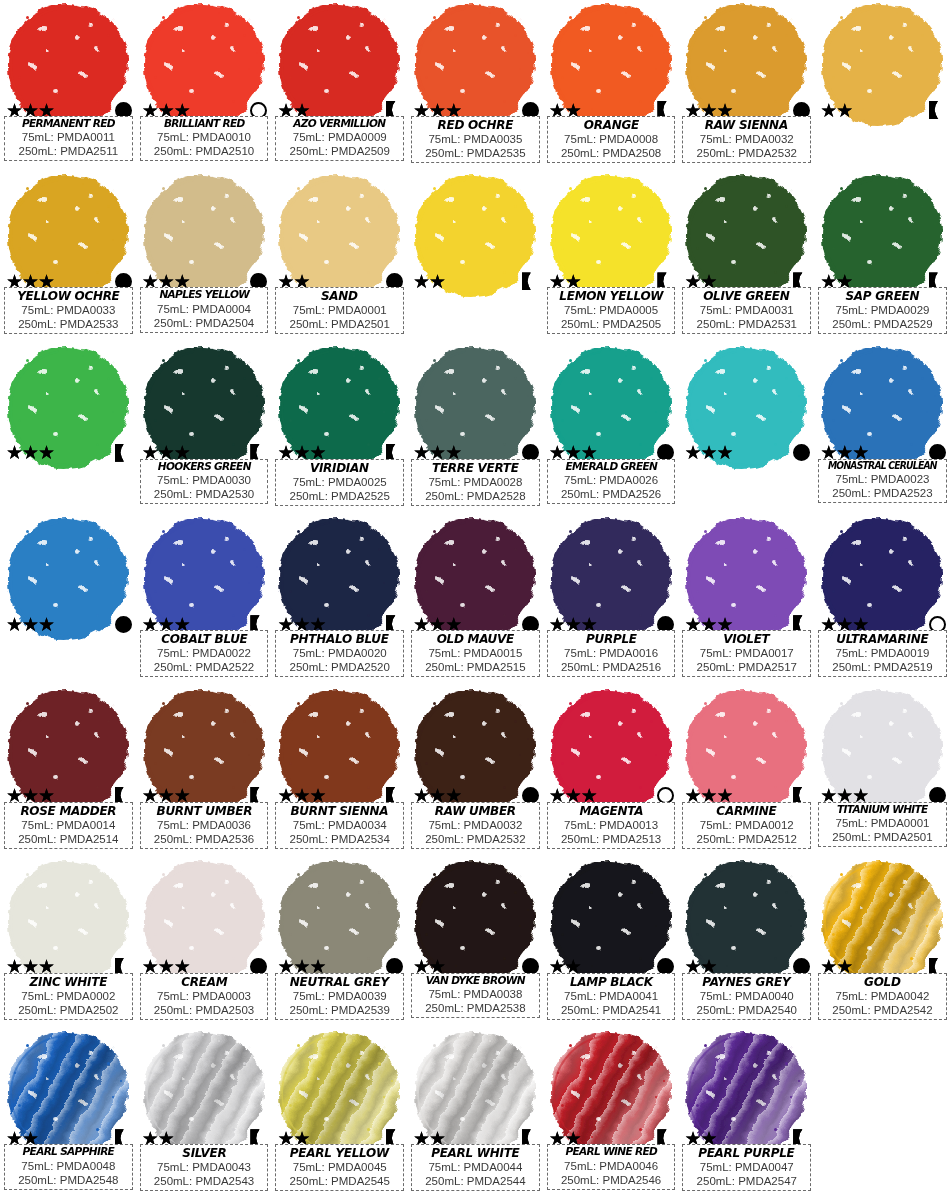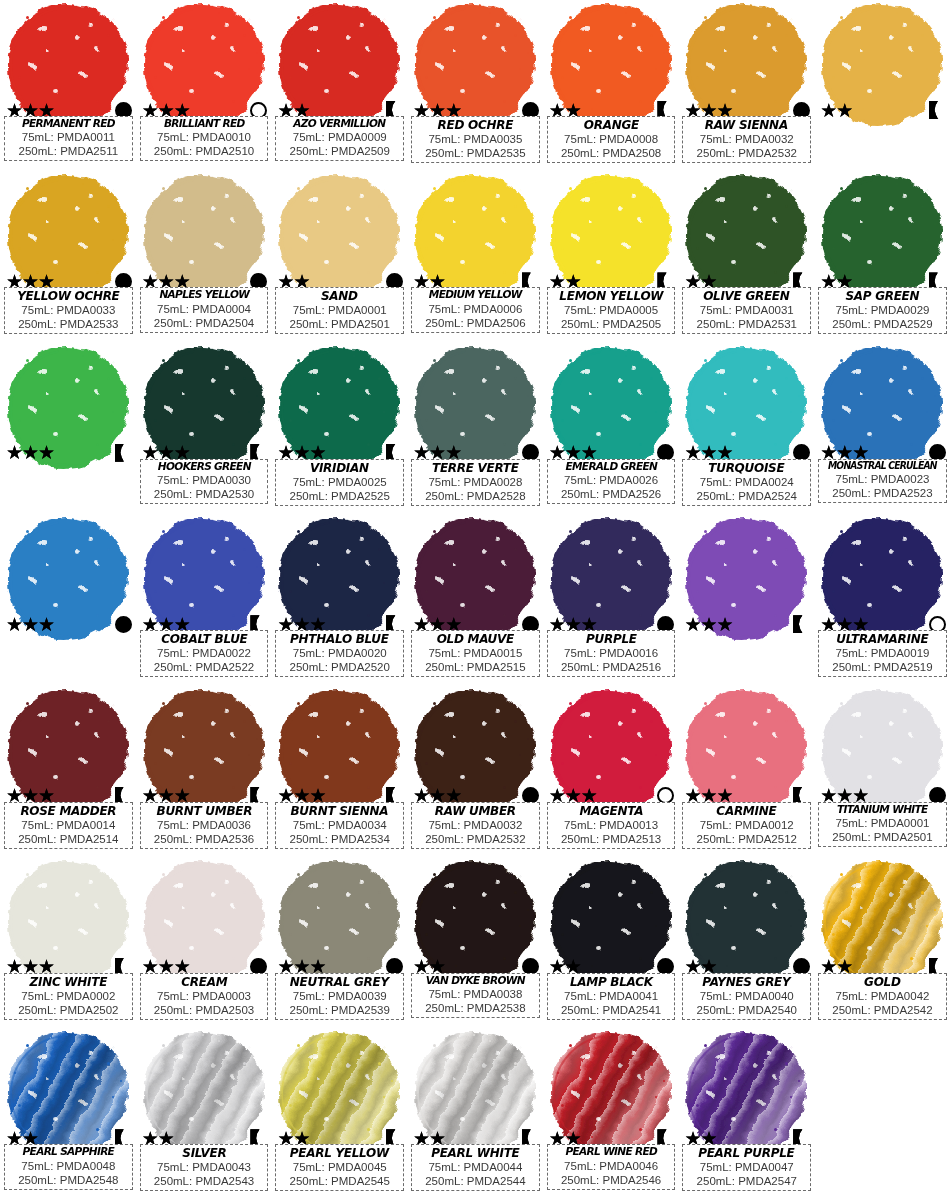--- a/index.html
+++ b/index.html
@@ -580,25 +580,20 @@
           <div class="blob-speck" style="left: 58px; top: 2px; width: 2px; height: 2px;"></div>
           <div class="blob-speck" style="left: 112px; top: 48px; width: 2px; height: 2px;"></div>
         </div>
         <div class="meta-row">
           <div class="stars" title="2 stars">
             <span class="star">★</span>
             <span class="star">★</span>
           </div>
           <div class="opacity-dot semi" title="semi-opaque"></div>
         </div>
-        <div class="label-box">
-          <div class="color-name tight">MEDIUM YELLOW</div>
-          <div class="sku">75mL: PMDA0006</div>
-          <div class="sku">250mL: PMDA2506</div>
-        </div>
       </div>
       <div class="swatch-cell">
         <div class="blob-wrap" style="color: rgb(245, 226, 43);">
           <div class="blob" style="background: rgb(245, 226, 43);">
             <div class="blob-hole" style="left: 30px; top: 22px; width: 7px; height: 5px;"></div>
             <div class="blob-hole" style="left: 64px; top: 34px; width: 5px; height: 4px;"></div>
             <div class="blob-hole" style="left: 22px; top: 58px; width: 6px; height: 6px;"></div>
             <div class="blob-hole" style="left: 70px; top: 70px; width: 8px; height: 5px;"></div>
             <div class="blob-hole" style="left: 46px; top: 86px; width: 5px; height: 4px;"></div>
             <div class="blob-hole" style="left: 88px; top: 44px; width: 4px; height: 4px;"></div>
@@ -914,25 +909,20 @@
           <div class="blob-speck" style="left: 112px; top: 48px; width: 2px; height: 2px;"></div>
         </div>
         <div class="meta-row">
           <div class="stars" title="3 stars">
             <span class="star">★</span>
             <span class="star">★</span>
             <span class="star">★</span>
           </div>
           <div class="opacity-dot opaque" title="opaque"></div>
         </div>
-        <div class="label-box">
-          <div class="color-name ">TURQUOISE</div>
-          <div class="sku">75mL: PMDA0024</div>
-          <div class="sku">250mL: PMDA2524</div>
-        </div>
       </div>
       <div class="swatch-cell">
         <div class="blob-wrap" style="color: rgb(42, 114, 184);">
           <div class="blob" style="background: rgb(42, 114, 184);">
             <div class="blob-hole" style="left: 30px; top: 22px; width: 7px; height: 5px;"></div>
             <div class="blob-hole" style="left: 64px; top: 34px; width: 5px; height: 4px;"></div>
             <div class="blob-hole" style="left: 22px; top: 58px; width: 6px; height: 6px;"></div>
             <div class="blob-hole" style="left: 70px; top: 70px; width: 8px; height: 5px;"></div>
             <div class="blob-hole" style="left: 46px; top: 86px; width: 5px; height: 4px;"></div>
             <div class="blob-hole" style="left: 88px; top: 44px; width: 4px; height: 4px;"></div>
@@ -1174,20 +1164,25 @@
           <div class="blob-speck" style="left: 58px; top: 2px; width: 2px; height: 2px;"></div>
           <div class="blob-speck" style="left: 112px; top: 48px; width: 2px; height: 2px;"></div>
         </div>
         <div class="meta-row">
           <div class="stars" title="3 stars">
             <span class="star">★</span>
             <span class="star">★</span>
             <span class="star">★</span>
           </div>
           <div class="opacity-dot semi" title="semi-opaque"></div>
+        </div>
+        <div class="label-box">
+          <div class="color-name ">VIOLET</div>
+          <div class="sku">75mL: PMDA0017</div>
+          <div class="sku">250mL: PMDA2517</div>
         </div>
       </div>
       <div class="swatch-cell">
         <div class="blob-wrap" style="color: rgb(37, 36, 100);">
           <div class="blob" style="background: rgb(37, 36, 100);">
             <div class="blob-hole" style="left: 30px; top: 22px; width: 7px; height: 5px;"></div>
             <div class="blob-hole" style="left: 64px; top: 34px; width: 5px; height: 4px;"></div>
             <div class="blob-hole" style="left: 22px; top: 58px; width: 6px; height: 6px;"></div>
             <div class="blob-hole" style="left: 70px; top: 70px; width: 8px; height: 5px;"></div>
             <div class="blob-hole" style="left: 46px; top: 86px; width: 5px; height: 4px;"></div>

